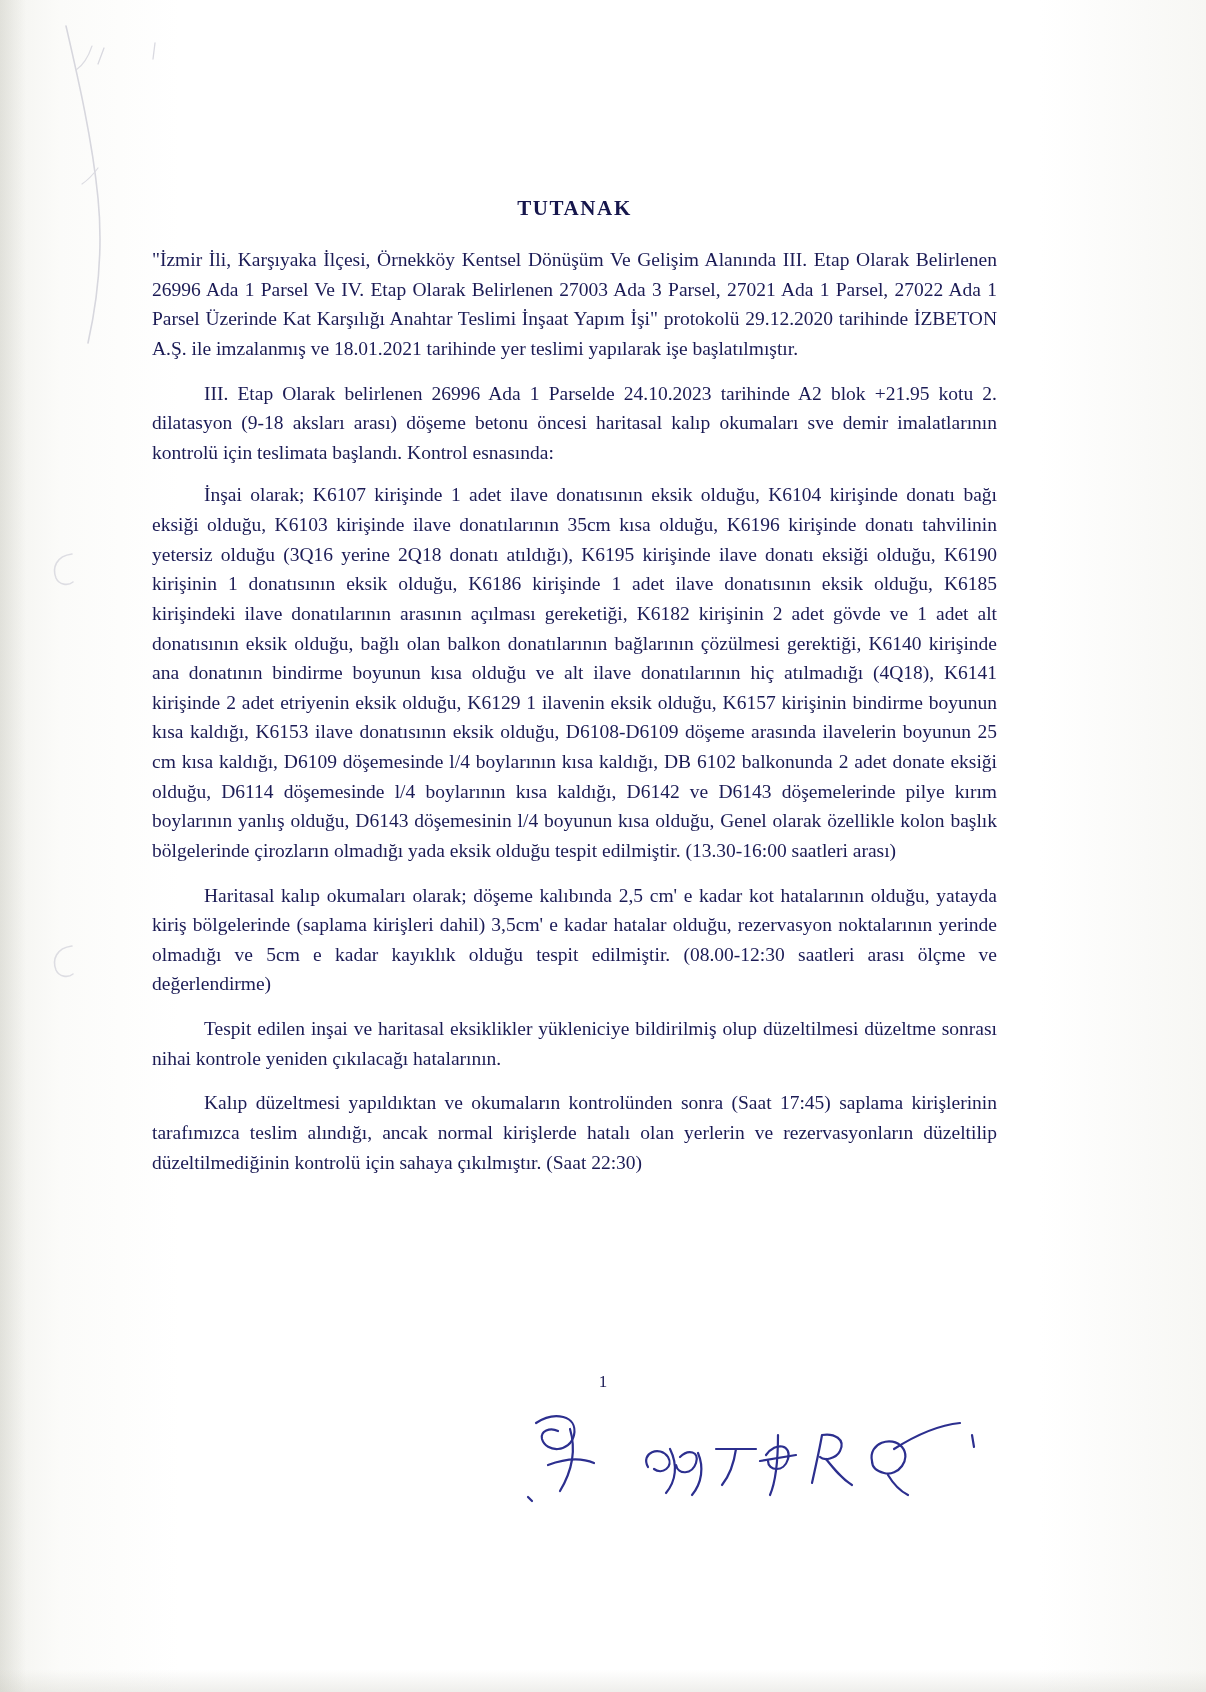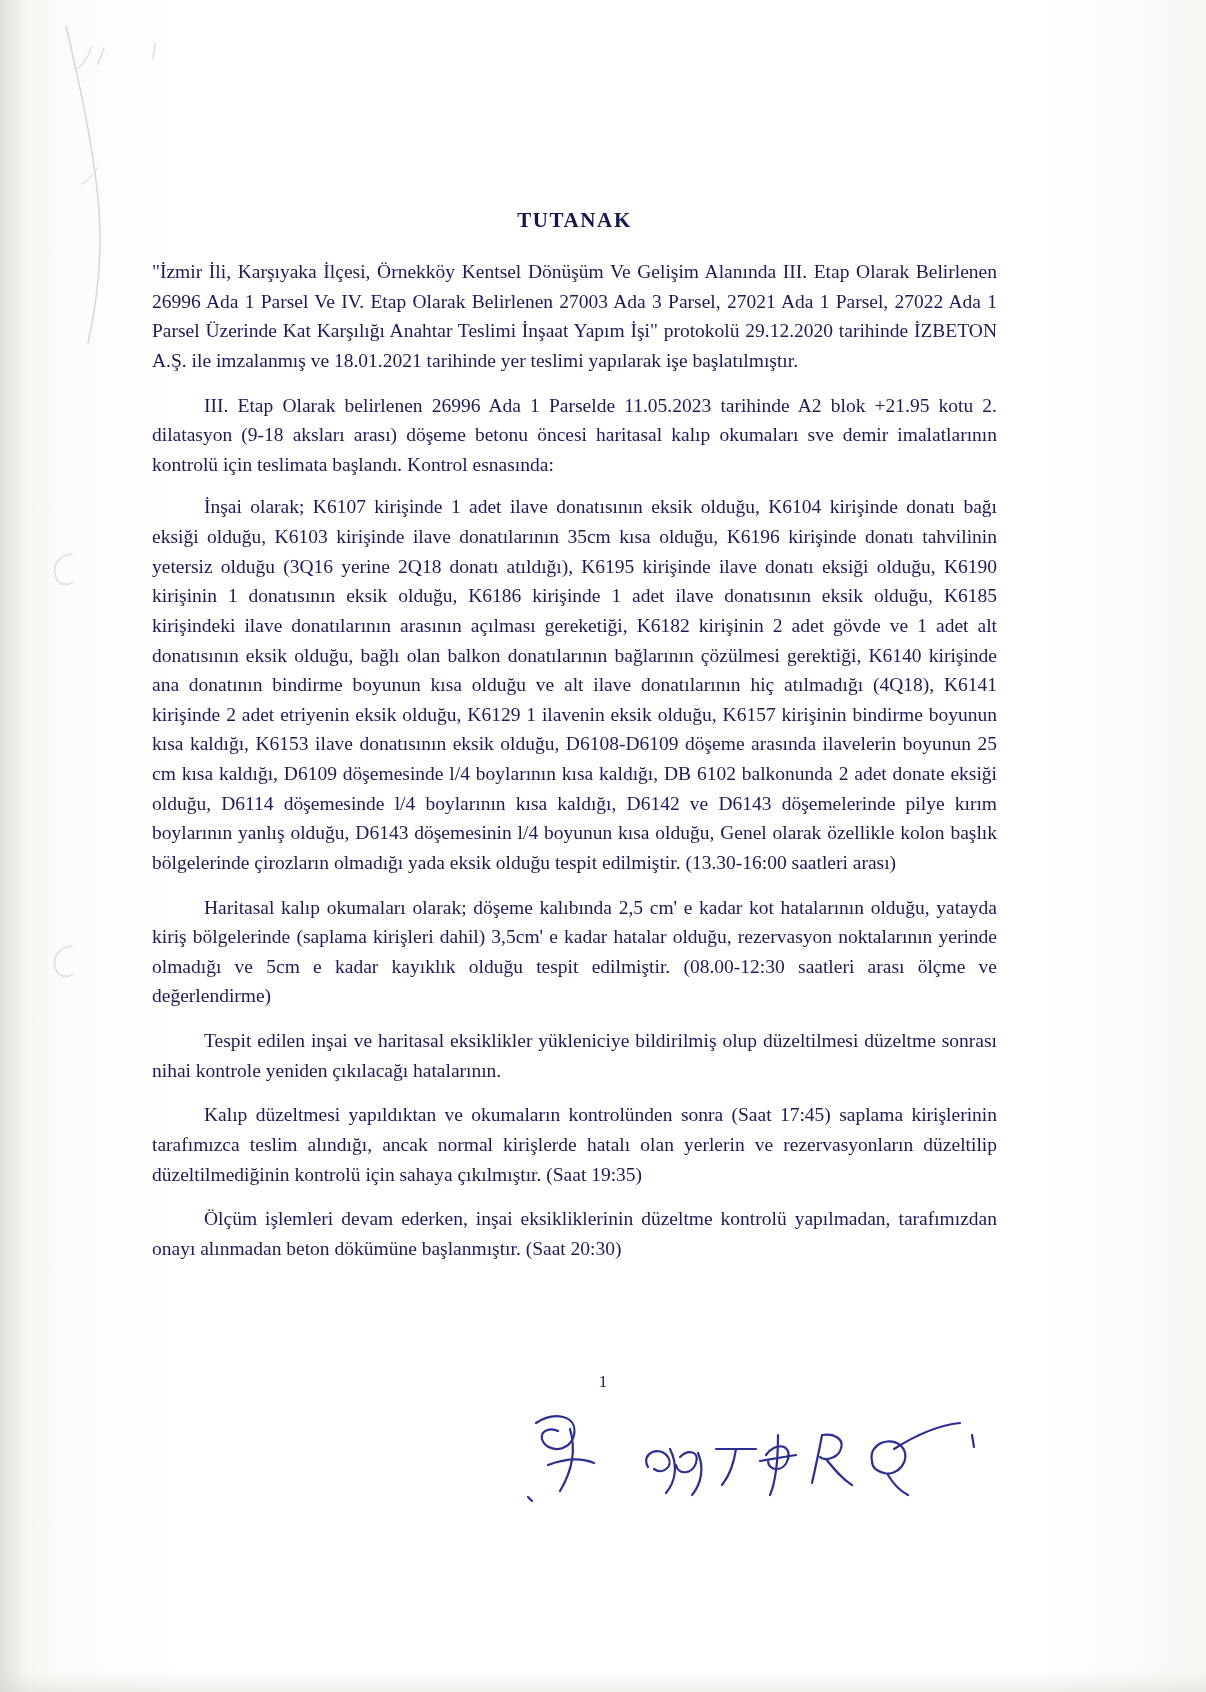--- a/index.html
+++ b/index.html
@@ -53,21 +53,21 @@
 
   .ring-mark {
     position: absolute;
     pointer-events: none;
     opacity: 0.5;
   }
 
   .content {
     position: absolute;
     left: 152px;
-    top: 208px;
+    top: 196px;
     width: 845px;
   }
 
   .doc-title {
     text-align: center;
     font-size: 21px;
     letter-spacing: 1.6px;
     font-weight: 700;
     margin: 0 0 24px 0;
     color: #16164c;
@@ -136,26 +136,25 @@
   </svg>
   <svg class="ring-mark" style="left:46px; top:940px; width:34px; height:40px;" viewBox="0 0 34 40" xmlns="http://www.w3.org/2000/svg">
     <path d="M26 6 C 10 8, 6 20, 10 30 C 13 37, 22 38, 27 34" fill="none" stroke="#c0c0cd" stroke-width="1.6" stroke-linecap="round"></path>
   </svg>
 
   <div class="content">
 
     <h1 class="doc-title">TUTANAK</h1>
 
     <p class="para no-indent">"İzmir İli, Karşıyaka İlçesi, Örnekköy Kentsel Dönüşüm Ve Gelişim Alanında III. Etap Olarak Belirlenen 26996 Ada 1 Parsel Ve IV. Etap Olarak Belirlenen 27003 Ada 3 Parsel, 27021 Ada 1 Parsel, 27022 Ada 1 Parsel Üzerinde Kat Karşılığı Anahtar Teslimi İnşaat Yapım İşi" protokolü 29.12.2020 tarihinde İZBETON A.Ş. ile imzalanmış ve 18.01.2021 tarihinde yer teslimi yapılarak işe başlatılmıştır.</p>
-    <p class="para tight">III. Etap Olarak belirlenen 26996 Ada 1 Parselde 11.05.2023 tarihinde A2 blok +21.95 kotu 2. dilatasyon (9-18 aksları arası) döşeme betonu öncesi haritasal kalıp okumaları sve demir imalatlarının kontrolü için teslimata başlandı. Kontrol esnasında:</p>
+    <p class="para tight">III. Etap Olarak belirlenen 26996 Ada 1 Parselde 24.10.2023 tarihinde A2 blok +21.95 kotu 2. dilatasyon (9-18 aksları arası) döşeme betonu öncesi haritasal kalıp okumaları sve demir imalatlarının kontrolü için teslimata başlandı. Kontrol esnasında:</p>
     <p class="para">İnşai olarak; K6107 kirişinde 1 adet ilave donatısının eksik olduğu, K6104 kirişinde donatı bağı eksiği olduğu, K6103 kirişinde ilave donatılarının 35cm kısa olduğu, K6196 kirişinde donatı tahvilinin yetersiz olduğu (3Q16 yerine 2Q18 donatı atıldığı), K6195 kirişinde ilave donatı eksiği olduğu, K6190 kirişinin 1 donatısının eksik olduğu, K6186 kirişinde 1 adet ilave donatısının eksik olduğu, K6185 kirişindeki ilave donatılarının arasının açılması gereketiği, K6182 kirişinin 2 adet gövde ve 1 adet alt donatısının eksik olduğu, bağlı olan balkon donatılarının bağlarının çözülmesi gerektiği, K6140 kirişinde ana donatının bindirme boyunun kısa olduğu ve alt ilave donatılarının hiç atılmadığı (4Q18), K6141 kirişinde 2 adet etriyenin eksik olduğu, K6129 1 ilavenin eksik olduğu, K6157 kirişinin bindirme boyunun kısa kaldığı, K6153 ilave donatısının eksik olduğu, D6108-D6109 döşeme arasında ilavelerin boyunun 25 cm kısa kaldığı, D6109 döşemesinde l/4 boylarının kısa kaldığı, DB 6102 balkonunda 2 adet donate eksiği olduğu, D6114 döşemesinde l/4 boylarının kısa kaldığı, D6142 ve D6143 döşemelerinde pilye kırım boylarının yanlış olduğu, D6143 döşemesinin l/4 boyunun kısa olduğu, Genel olarak özellikle kolon başlık bölgelerinde çirozların olmadığı yada eksik olduğu tespit edilmiştir. (13.30-16:00 saatleri arası)</p>
     <p class="para">Haritasal kalıp okumaları olarak; döşeme kalıbında 2,5 cm' e kadar kot hatalarının olduğu, yatayda kiriş bölgelerinde (saplama kirişleri dahil) 3,5cm' e kadar hatalar olduğu, rezervasyon noktalarının yerinde olmadığı ve 5cm e kadar kayıklık olduğu tespit edilmiştir. (08.00-12:30 saatleri arası ölçme ve değerlendirme)</p>
     <p class="para">Tespit edilen inşai ve haritasal eksiklikler yükleniciye bildirilmiş olup düzeltilmesi düzeltme sonrası nihai kontrole yeniden çıkılacağı hatalarının.</p>
-    <p class="para">Kalıp düzeltmesi yapıldıktan ve okumaların kontrolünden sonra (Saat 17:45) saplama kirişlerinin tarafımızca teslim alındığı,    ancak normal kirişlerde hatalı olan yerlerin ve rezervasyonların düzeltilip düzeltilmediğinin kontrolü için sahaya çıkılmıştır. (Saat 19:35)</p>
-    <p class="para">Ölçüm işlemleri devam ederken, inşai eksikliklerinin düzeltme kontrolü yapılmadan, tarafımızdan onayı alınmadan beton dökümüne başlanmıştır. (Saat 20:30)</p>
+    <p class="para">Kalıp düzeltmesi yapıldıktan ve okumaların kontrolünden sonra (Saat 17:45) saplama kirişlerinin tarafımızca teslim alındığı,    ancak normal kirişlerde hatalı olan yerlerin ve rezervasyonların düzeltilip düzeltilmediğinin kontrolü için sahaya çıkılmıştır. (Saat 22:30)</p>
 
   </div>
 
   <div class="page-number">1</div>
 
   <svg class="signatures" viewBox="0 0 520 140" xmlns="http://www.w3.org/2000/svg">
     <g fill="none" stroke="#2c2f8f" stroke-width="2.2" stroke-linecap="round" stroke-linejoin="round">
 
       <path d="M16 18 C 34 6, 58 10, 54 30 C 50 48, 26 48, 22 34 C 20 26, 30 22, 38 26"></path>
       <path d="M50 24 C 56 44, 52 66, 40 86"></path>

